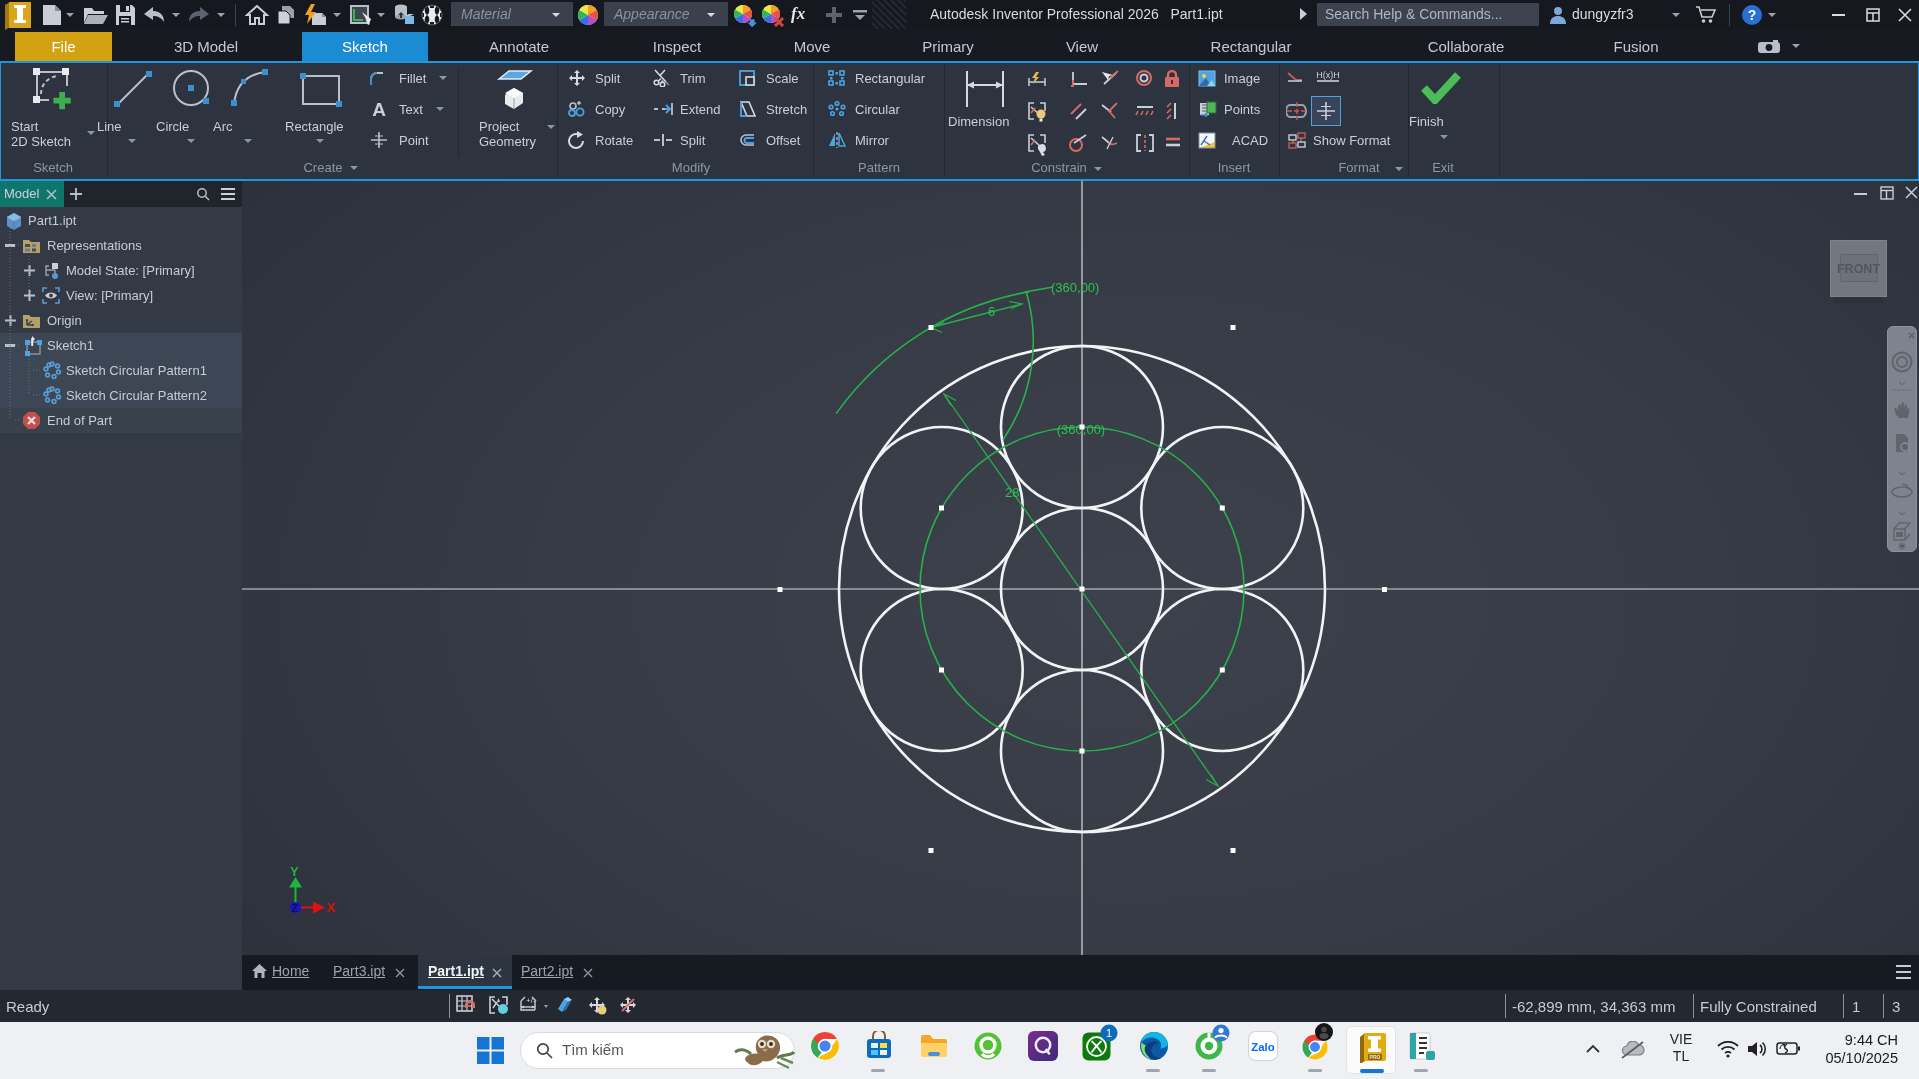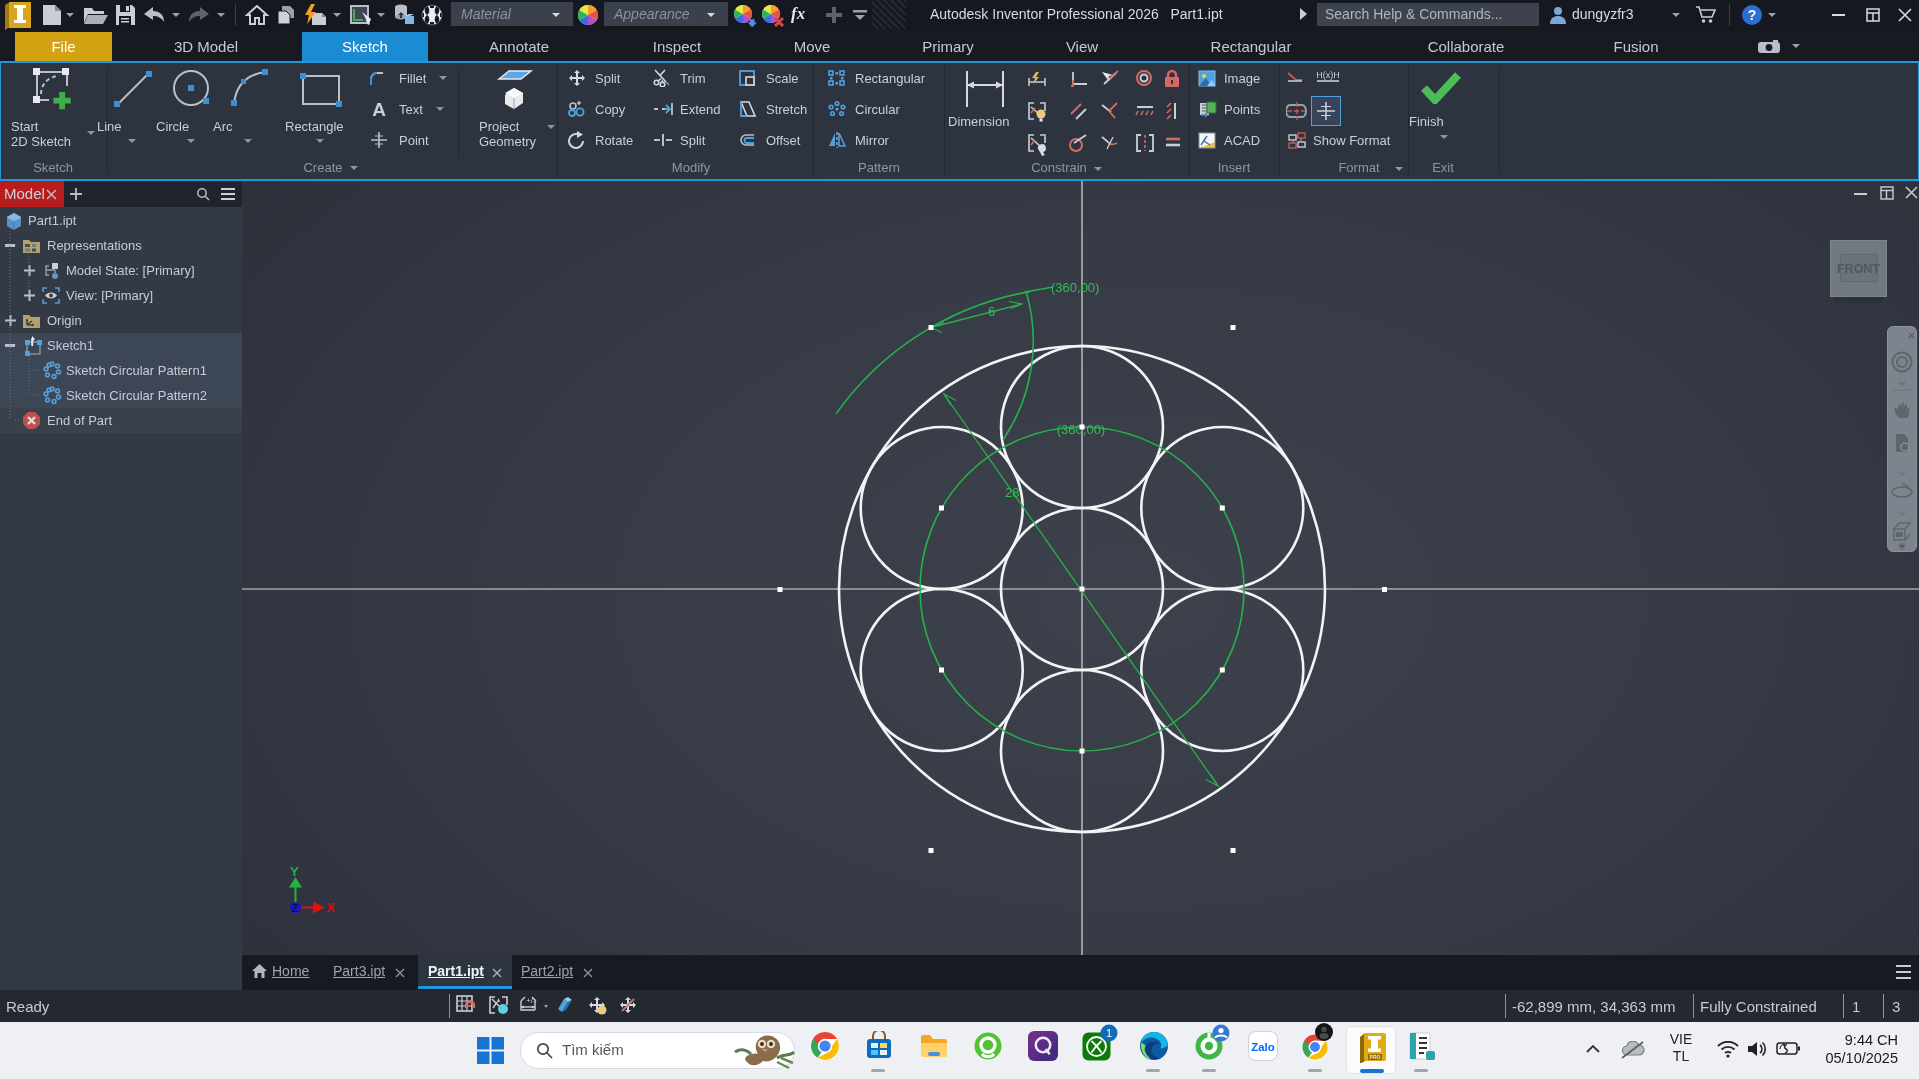--- a/index.html
+++ b/index.html
@@ -494,21 +494,21 @@
           <path d="M4 5 h5 M4 8 h5 M4 11 h5" stroke="#555c66" stroke-width="1.2"></path>
           <rect x="9" y="2" width="9" height="11" fill="#53b357"></rect>
           <rect x="9" y="2" width="9" height="11" fill="none" stroke="#2d6e30" stroke-width="1"></rect>
           <path d="M3 15 h6 l-2 -2 m2 2 l-2 2" stroke="#3e8fd0" stroke-width="1.4" fill="none"></path>
         </svg><span style="margin-left:6px">Points</span></div>
   <div class="smallbtn" style="left:1197px;top:68px"><svg width="18" height="17" viewBox="0 0 18 17">
           <rect x="1" y="1" width="16" height="15" fill="#f4f6f8"></rect>
           <path d="M1 16 L17 16 L17 10 Z" fill="#e8c83c"></path>
           <path d="M3 13 L9 4 M6 9 L12 13" stroke="#3e6ea5" stroke-width="1.4"></path>
           <rect x="1" y="1" width="16" height="15" fill="none" stroke="#8a919c" stroke-width="1"></rect>
-        </svg><span style="margin-left:8px">ACAD</span></div>
+        </svg><span style="margin-left:16px">ACAD</span></div>
   <div class="plabel" style="left:1173px">Insert</div>
 
   <svg class="abs" style="left:1286px;top:8px" width="16" height="12" viewBox="0 0 16 12">
         <path d="M1 2 L9 9 H15" stroke="#c75a52" stroke-width="1.8" fill="none"></path>
         <path d="M1 10 H15" stroke="#c9ced7" stroke-width="1.5"></path>
       </svg>
   <svg class="abs" style="left:1314px;top:6px" width="26" height="16" viewBox="0 0 26 16">
         <text x="13" y="9" text-anchor="middle" font-size="9" fill="#c9ced7" font-family="Liberation Sans">H(x)H</text>
         <path d="M2 12 H24" stroke="#c9ced7" stroke-width="1.6"></path>
       </svg>
@@ -534,21 +534,21 @@
   <svg class="abs" style="left:1420px;top:9px" width="40" height="32" viewBox="0 0 40 32">
     <path d="M3 16 L14 28 L37 3" stroke="#4cbb58" stroke-width="8" fill="none"></path>
   </svg>
   <div class="bigbtn" style="left:1408px;top:51px;width:70px">Finish</div>
   <div class="pcaret" style="position:absolute;left:1439px;top:72px"></div>
   <div class="plabel" style="left:1382px">Exit</div>
 </div>
 <div class="abs" style="left:0;top:179px;width:1919px;height:2px;background:#1f97dc;z-index:5"></div>
 <div id="browser">
   <div id="bheader">
-    <div class="abs" style="left:0;top:0;width:64px;height:26px;background:#b91c1c;color:#ccd1d9;font-size:15px;line-height:26px;padding-left:4px">Model</div>
+    <div class="abs" style="left:0;top:0;width:64px;height:26px;background:#0f766e;color:#ccd1d9;font-size:13px;line-height:26px;padding-left:4px">Model</div>
     <svg class="abs" style="left:46px;top:8px" width="11" height="11" viewBox="0 0 11 11">
           <path d="M1 1 L10 10 M10 1 L1 10" stroke="#b9bfc9" stroke-width="1.5"></path>
         </svg>
     <svg class="abs" style="left:70px;top:7px" width="12" height="12" viewBox="0 0 12 12">
           <path d="M6 0 V12 M0 6 H12" stroke="#b9bfc9" stroke-width="1.8"></path>
         </svg>
     <svg class="abs" style="left:196px;top:6px" width="14" height="14" viewBox="0 0 14 14">
           <circle cx="6" cy="6" r="4.2" stroke="#b9bfc9" stroke-width="1.5" fill="none"></circle>
           <path d="M9 9 L13 13" stroke="#b9bfc9" stroke-width="1.5"></path>
         </svg>

